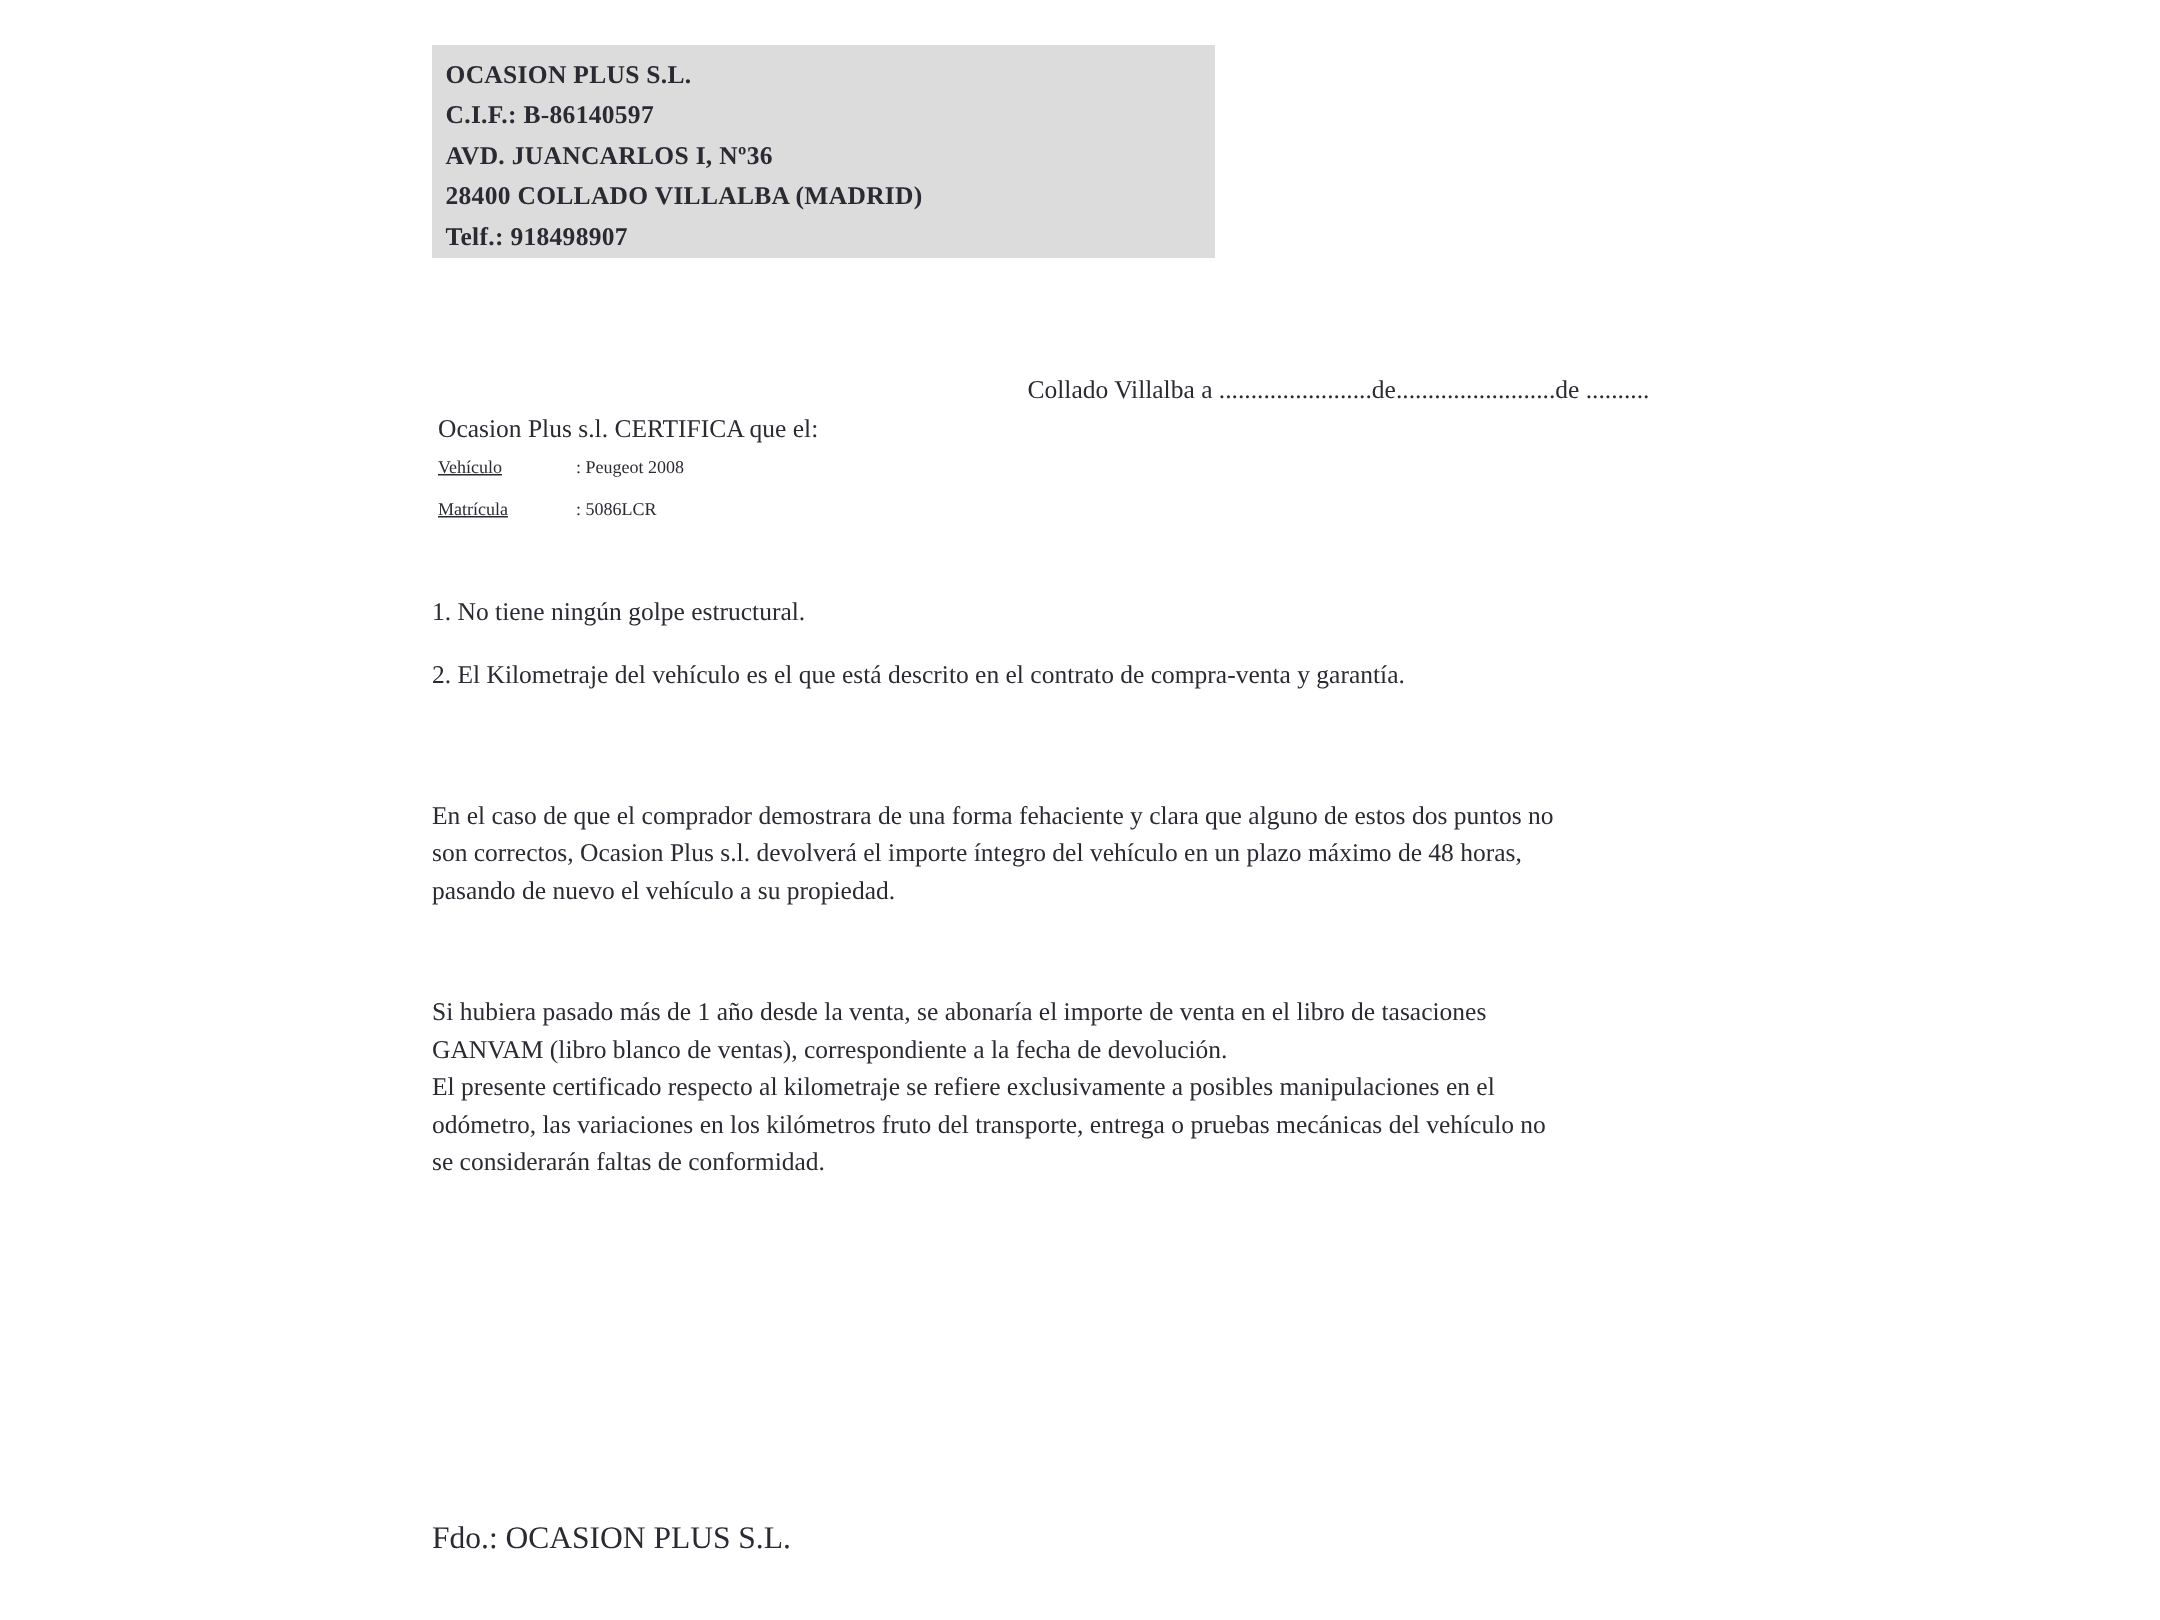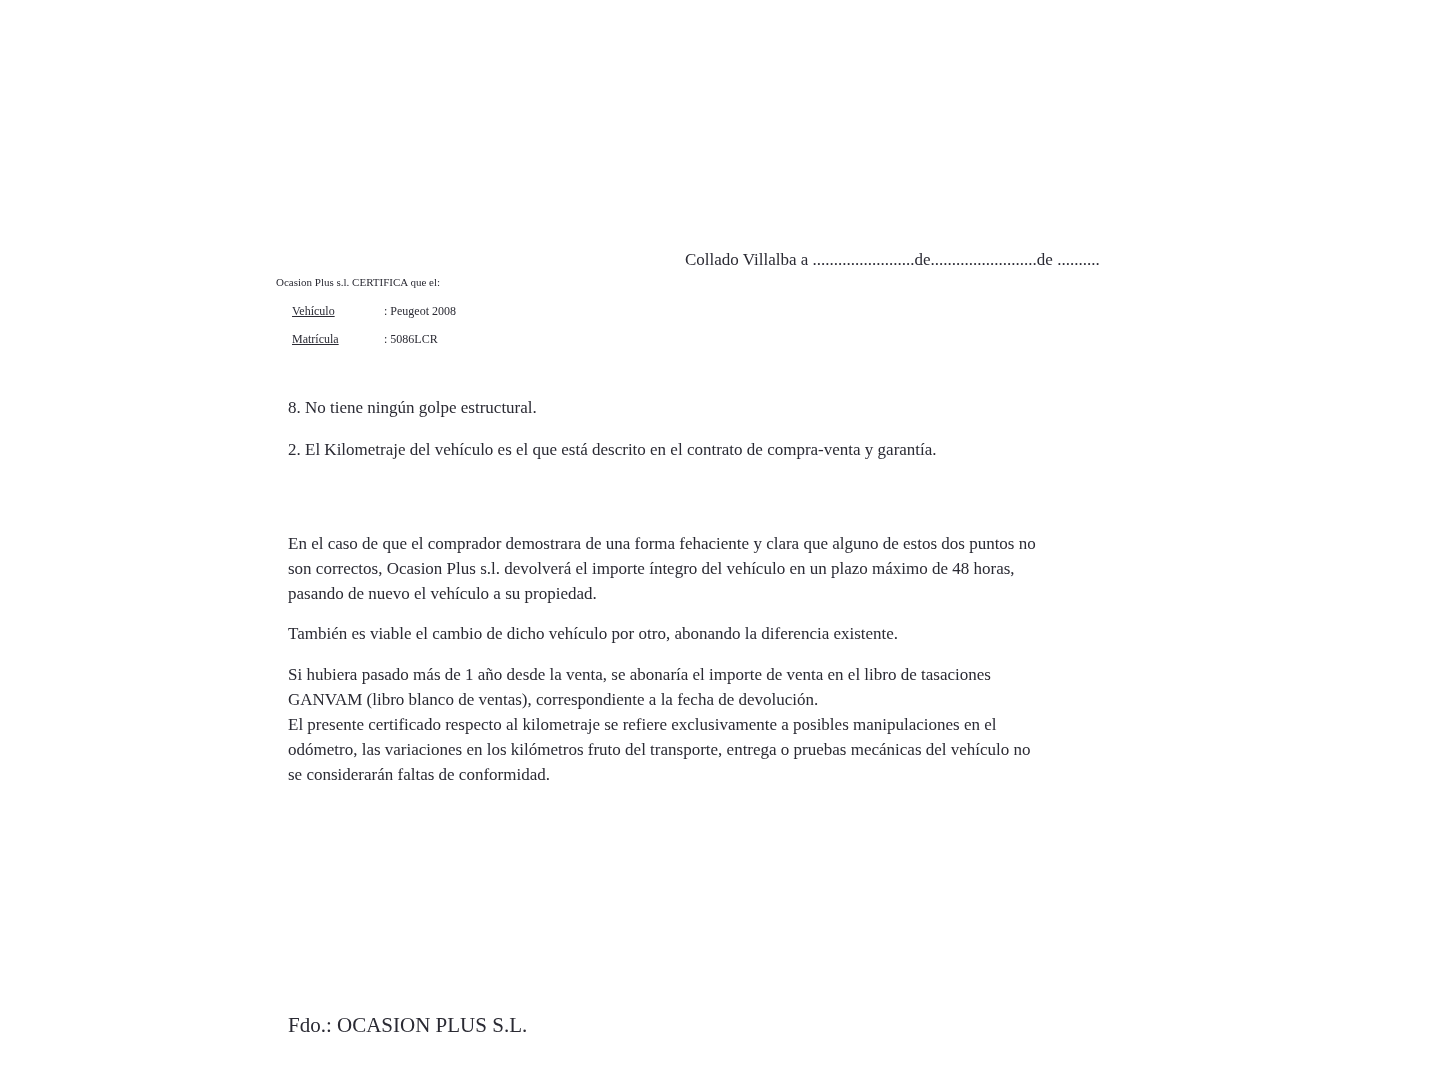--- a/index.html
+++ b/index.html
@@ -37,23 +37,23 @@
 
   .date-line {
     left: 685px;
     top: 226px;
     font-size: 17px;
     white-space: nowrap;
     margin-top: 24px;
   }
 
   .certify-intro {
-    left: 276px;
+    left: 292px;
     top: 276px;
-    font-size: 11px;
+    font-size: 17px;
     white-space: nowrap;
   }
   .kv-row {
     left: 292px;
     font-size: 12px;
     white-space: nowrap;
   }
   .kv-row .kv-label {
     display: inline-block;
     min-width: 92px;
@@ -87,40 +87,46 @@
     top: 1013px;
     font-size: 21px;
     white-space: nowrap;
   }
 </style>
 </head>
 <body>
 
 <div class="page">
 
+  <div class="abs header-box">
+    <div class="hline">OCASION PLUS S.L.</div>
+    <div class="hline">C.I.F.: B-86140597</div>
+    <div class="hline">AVD. JUANCARLOS I, Nº36</div>
+    <div class="hline">28400 COLLADO VILLALBA (MADRID)</div>
+    <div class="hline">Telf.: 918498907</div>
+  </div>
 
   <div class="abs date-line">Collado Villalba a ........................de.........................de ..........</div>
 
   <div class="abs certify-intro">Ocasion Plus s.l. CERTIFICA que el:</div>
 
   <div class="abs kv-row vehicle">
     <span class="kv-label">Vehículo</span><span class="kv-value">: Peugeot 2008</span>
   </div>
 
   <div class="abs kv-row plate">
     <span class="kv-label">Matrícula</span><span class="kv-value">: 5086LCR</span>
   </div>
 
-  <div class="abs item item-1">8. No tiene ningún golpe estructural.</div>
+  <div class="abs item item-1">1. No tiene ningún golpe estructural.</div>
   <div class="abs item item-2">2. El Kilometraje del vehículo es el que está descrito en el contrato de compra-venta y garantía.</div>
 
   <div class="abs para para-1">En el caso de que el comprador demostrara de una forma fehaciente y clara que alguno de estos dos puntos no
 son correctos, Ocasion Plus s.l. devolverá el importe íntegro del vehículo en un plazo máximo de 48 horas,
 pasando de nuevo el vehículo a su propiedad.</div>
-  <div class="abs para para-2">También es viable el cambio de dicho vehículo por otro, abonando la diferencia existente.</div>
   <div class="abs para para-3">Si hubiera pasado más de 1 año desde la venta, se abonaría el importe de venta en el libro de tasaciones
 GANVAM (libro blanco de ventas), correspondiente a la fecha de devolución.</div>
   <div class="abs para para-4">El presente certificado respecto al kilometraje se refiere exclusivamente a posibles manipulaciones en el
 odómetro, las variaciones en los kilómetros fruto del transporte, entrega o pruebas mecánicas del vehículo no
 se considerarán faltas de conformidad.</div>
 
   <div class="abs signature">Fdo.: OCASION PLUS S.L.</div>
 
 </div>
 

